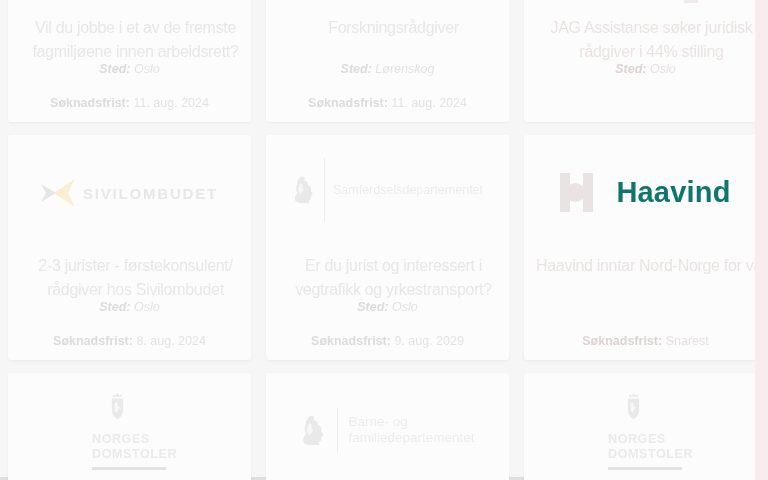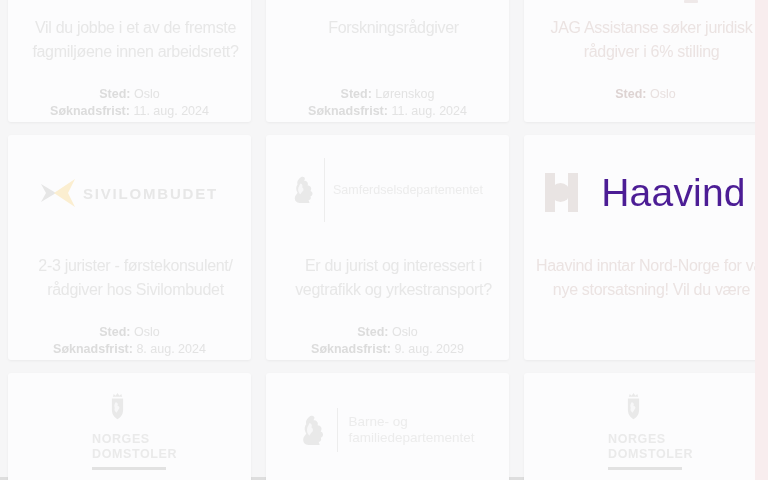--- a/index.html
+++ b/index.html
@@ -19,41 +19,41 @@
   .c0{left:8px;top:-103px;}   .c1{left:266px;top:-103px;}  .c2{left:524px;top:-103px;}
   .c3{left:8px;top:135px;}    .c4{left:266px;top:135px;}   .c5{left:524px;top:135px;}
   .c6{left:8px;top:373px;}    .c7{left:266px;top:373px;}   .c8{left:524px;top:373px;}
 
   .title{position:absolute;top:119px;left:12px;right:0;text-align:center;
     font-size:16px;line-height:24px;letter-spacing:-0.3px;color:#e7e7e7;}
   .tl{white-space:nowrap;}
   .meta{position:absolute;left:0;right:0;text-align:center;font-size:12.5px;
     line-height:15px;color:#e3e3e3;white-space:nowrap;}
   .meta b{font-weight:bold;color:#dcdcdc;}
-  .meta.sted{top:190px;}
-  .meta.frist{top:199px;margin-top:8px;}
+  .meta.sted{top:165px;font-style:italic;}
+  .meta.frist{top:199px;}
 
   
   .warm .title{color:#ebe3e2;}
   .warm .meta{color:#e8e0df;}
   .warm .meta b{color:#ddd3d2;}
 
   
   .logo-sivil{position:absolute;top:42px;left:0;right:0;height:32px;
     display:flex;align-items:center;justify-content:center;gap:7px;}
   .logo-sivil .word{font-size:15px;font-weight:bold;letter-spacing:1.8px;color:#e7e7e7;}
 
   .logo-min{position:absolute;top:23px;left:0;right:0;height:64px;
     display:flex;align-items:center;justify-content:center;gap:8px;}
   .logo-min .vline{width:1px;height:64px;background:#ededed;}
   .logo-min .mtext{font-size:12.5px;color:#ececec;}
 
   .logo-hv{position:absolute;top:38px;left:0;right:0;height:39px;
     display:flex;align-items:center;justify-content:center;gap:23px;}
-  .logo-hv .word{font-size:39px;font-weight:400;color:#4c1d95;letter-spacing:0.2px;}
+  .logo-hv .word{font-size:29px;font-weight:700;color:#0f766e;letter-spacing:0.2px;}
 
   
   .nd-logo{position:absolute;left:84px;top:19px;width:76px;}
   .nd-crest{position:absolute;left:18px;top:0;}
   .nd-l1{position:absolute;left:0;top:40px;font-size:12.5px;font-weight:bold;
     letter-spacing:0.6px;color:#eaeaea;white-space:nowrap;}
   .nd-l2{position:absolute;left:0;top:55px;font-size:12.5px;font-weight:bold;
     letter-spacing:0.6px;color:#eaeaea;white-space:nowrap;}
   .nd-rule{position:absolute;left:0;top:75px;width:74px;height:3px;background:#e2e2e2;}
 
@@ -88,21 +88,21 @@
       <div class="tl">Forskningsrådgiver</div>
     </div>
     <div class="meta sted"><b>Sted:</b> <span>Lørenskog</span></div>
     <div class="meta frist"><b>Søknadsfrist:</b> <span>11. aug. 2024</span></div>
   </div>
 
   <div class="card c2 warm">
     <div class="jag-remnant"></div>
     <div class="title">
       <div class="tl">JAG Assistanse søker juridisk</div>
-      <div class="tl">rådgiver i 6% stilling</div>
+      <div class="tl">rådgiver i 44% stilling</div>
     </div>
     <div class="meta sted"><b>Sted:</b> <span>Oslo</span></div>
   </div>
 
   <div class="card c3">
     <div class="logo-sivil">
       <svg width="35" height="32" viewBox="0 0 35 32">
         <path d="M0 7 L15 16 L0 25 L5 16 Z" fill="#e6e6e6"></path>
         <path d="M34 2 L13 16 L34 30 L27 16 Z" fill="#fbeed0"></path>
       </svg>
@@ -137,22 +137,22 @@
     <div class="logo-hv">
       <svg width="33" height="39" viewBox="0 0 33 39">
         <rect class="hv-symbol" x="0" y="0" width="10" height="39"></rect>
         <rect class="hv-symbol" x="23" y="0" width="10" height="39"></rect>
         <circle class="hv-symbol" cx="15.5" cy="19.5" r="9.5"></circle>
       </svg>
       <span class="word">Haavind</span>
     </div>
     <div class="title">
       <div class="tl">Haavind inntar Nord-Norge for vår</div>
-      <div class="tl">nye storsatsning! Vil du være</div>
     </div>
+    <div class="meta frist"><b>Søknadsfrist:</b> <span>Snarest</span></div>
   </div>
 
   <div class="card c6">
     <div class="nd-logo">
       <svg class="nd-crest" width="15" height="30" viewBox="0 0 16 30">
         <path d="M3 4 L4 1 L6 3 L8 0 L10 3 L12 1 L13 4 Z" fill="#e9e9e9"></path>
         <path d="M2 6 h12 v12 c0 6 -4 9 -6 10 c-2 -1 -6 -4 -6 -10 Z" fill="#e9e9e9"></path>
         <path d="M6 10 c2 0 3 2 2 4 c2 0 3 2 1 4 l-2 3 c-1 -1 -3 -2 -2 -5 c-1 -2 0 -5 1 -6 Z" fill="#fcfcfd" opacity="0.7"></path>
       </svg>
       <div class="nd-l1">NORGES</div>

